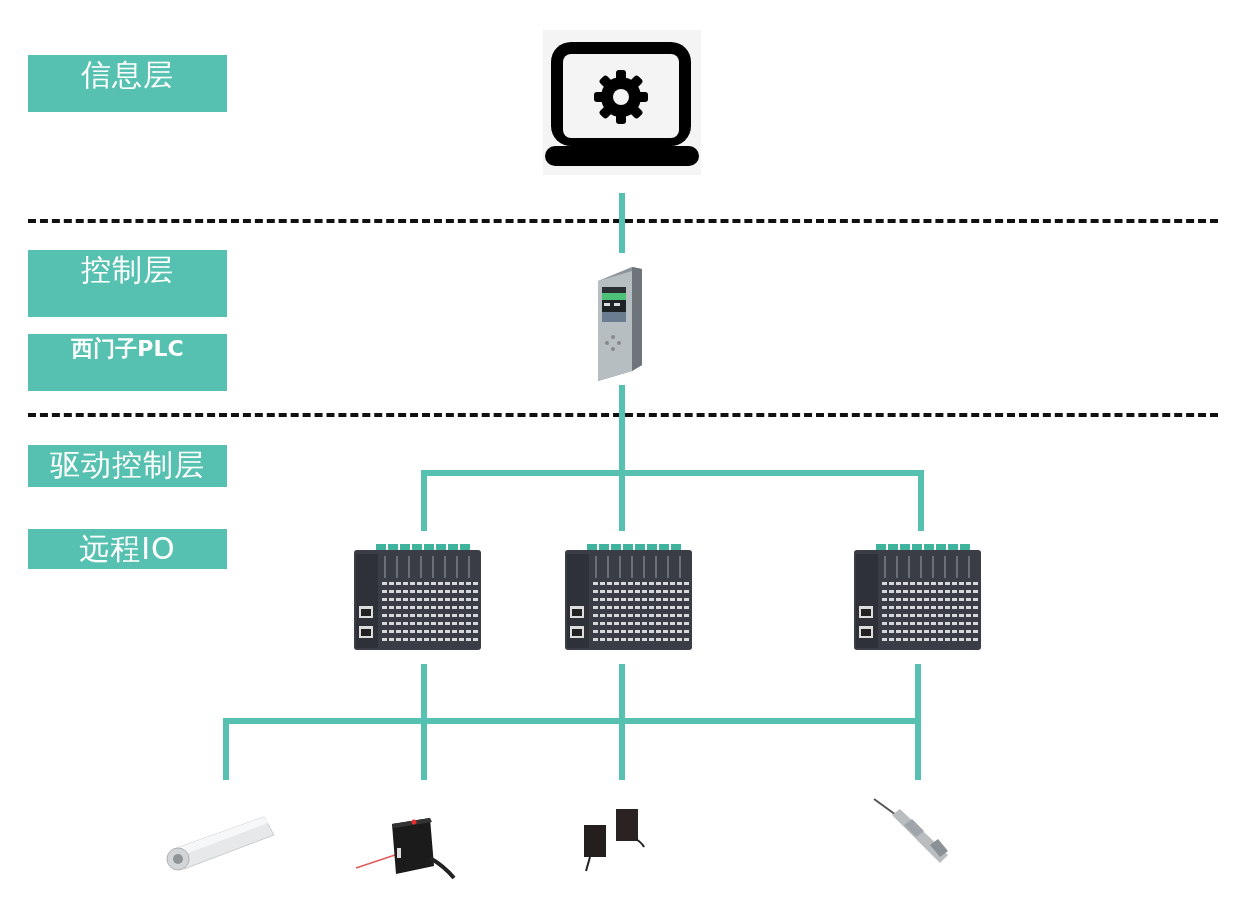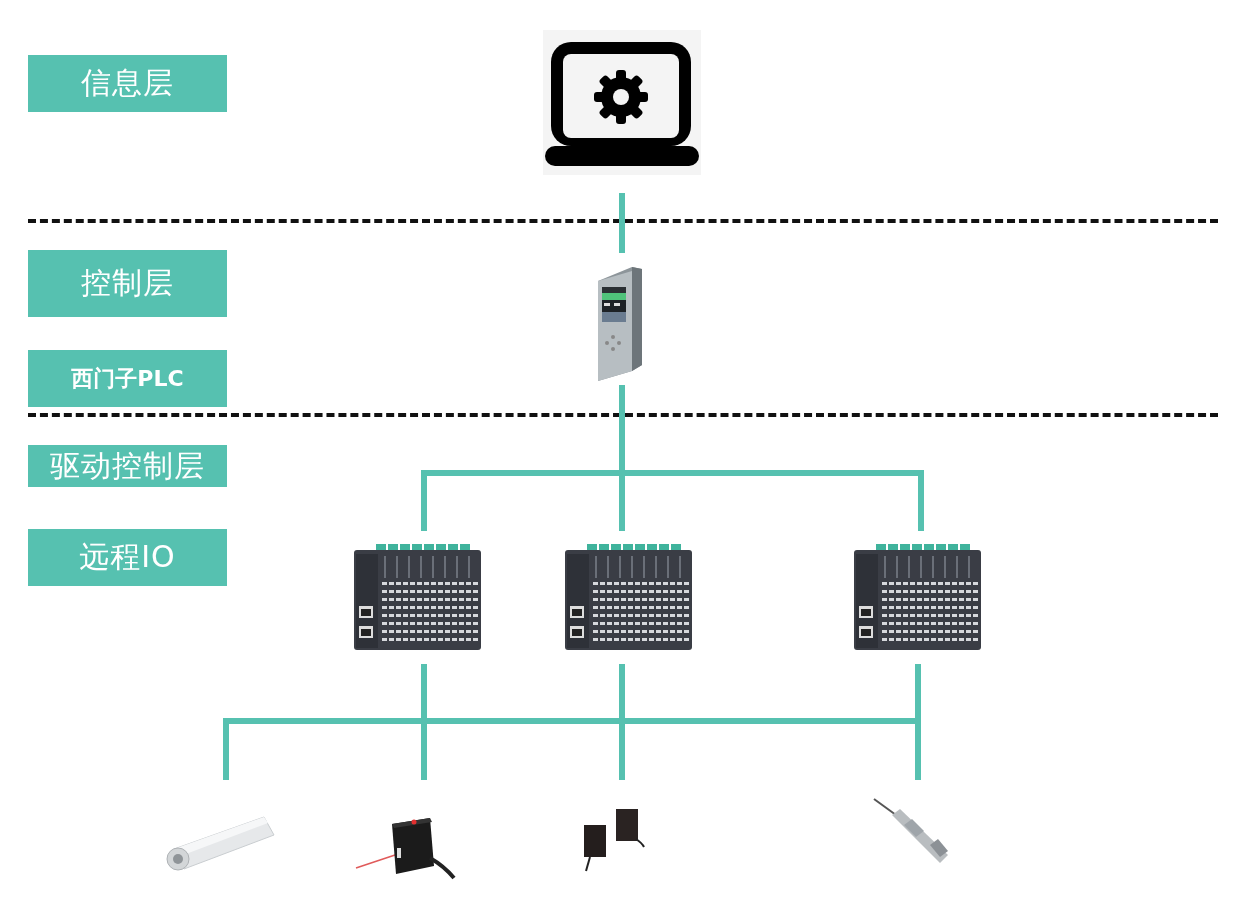--- a/index.html
+++ b/index.html
@@ -1,21 +1,21 @@
 <!DOCTYPE html>
 <html><head>
 <meta charset="utf-8">
 <style>
   html, body { margin:0; padding:0; background:#ffffff; }
   body { width:1245px; height:904px; position:relative; overflow:hidden;
          font-family:"DejaVu Sans","Liberation Sans",sans-serif; }
   .label { position:absolute; left:28px; width:199px; background:#56c1b0;
-           color:#ffffff; display:flex; align-items:center; justify-content:center;
+           color:#ffffff; display:flex; align-items:flex-start; justify-content:center;
            font-size:30px; letter-spacing:1px; }
-  .label.bold { font-weight:bold; font-size:22px; letter-spacing:0;margin-top:16px; }
+  .label.bold { font-weight:bold; font-size:22px; letter-spacing:0; }
   .dash { position:absolute; left:28px; width:1190px; height:0;
           border-top:4px dashed #111; }
   .wire { position:absolute; background:#56c1b0; }
   .device { position:absolute; }
   svg { display:block; }
 </style>
 </head>
 <body>
 
 <div class="label" style="top:55px;height:57px;">
@@ -23,21 +23,21 @@
   </div>
 <div class="label" style="top:250px;height:67px;">
     <span>控制层</span>
   </div>
 <div class="label bold" style="top:334px;height:57px;">
     <span>西门子PLC</span>
   </div>
 <div class="label" style="top:445px;height:42px;">
     <span>驱动控制层</span>
   </div>
-<div class="label" style="top:529px;height:57px;">
+<div class="label" style="top:529px;height:40px;">
     <span>远程IO</span>
   </div>
 
 <div class="dash" style="top:219px;"></div>
 <div class="dash" style="top:413px;"></div>
 
 <div class="wire" style="left:619px;top:193px;width:6px;height:60px;"></div>
 <div class="wire" style="left:619px;top:385px;width:6px;height:146px;"></div>
 <div class="wire" style="left:421px;top:470px;width:503px;height:6px;"></div>
 <div class="wire" style="left:421px;top:470px;width:6px;height:61px;"></div>

